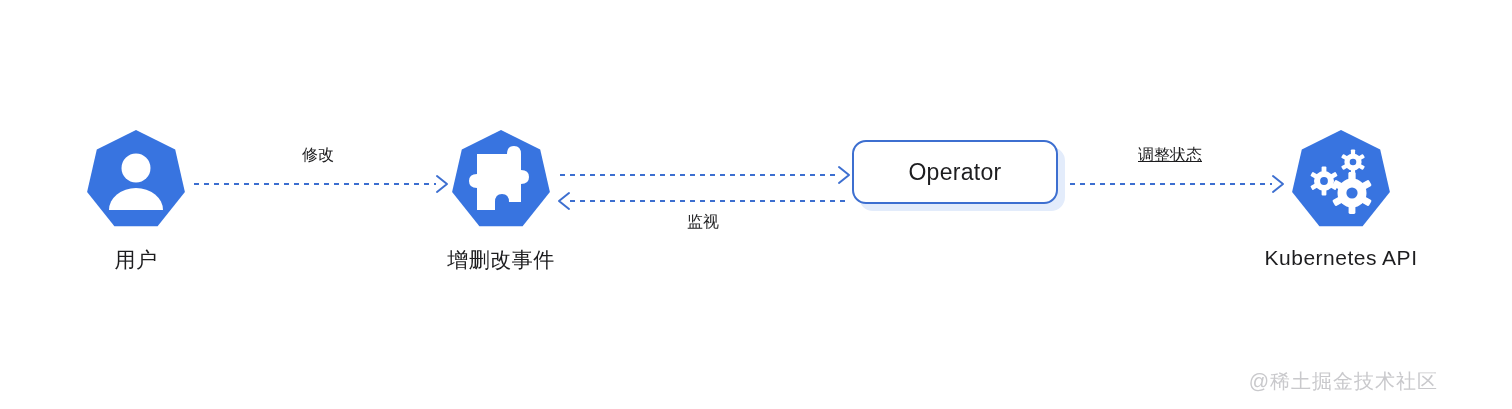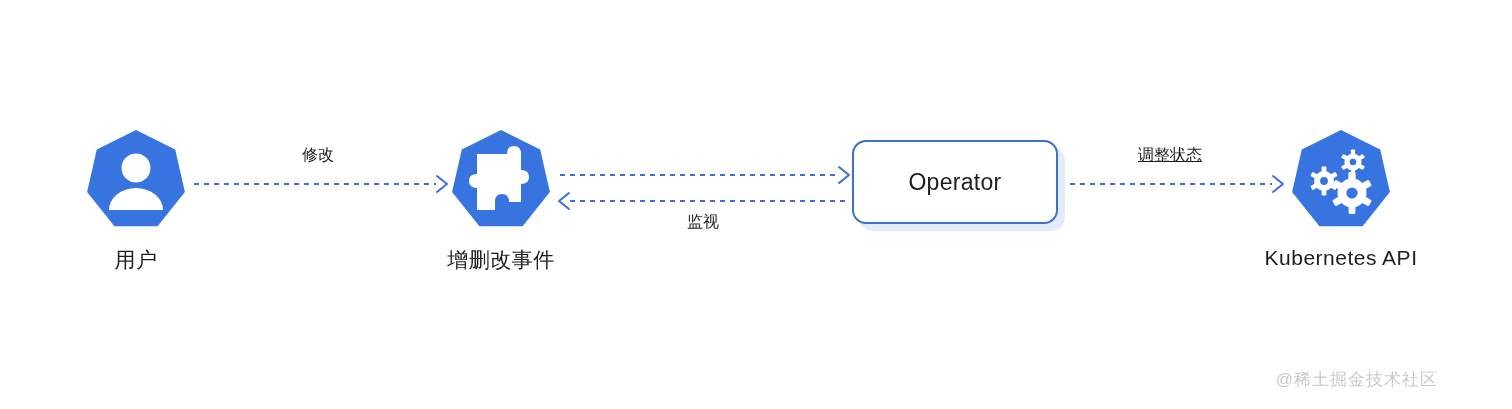--- a/index.html
+++ b/index.html
@@ -48,40 +48,40 @@
     font-size: 16px;
     color: #1d1d1f;
     white-space: nowrap;
     transform: translateX(-50%);
   }
   .op-box {
     position: absolute;
     left: 852px;
     top: 140px;
     width: 206px;
-    height: 84px;
+    height: 64px;
     box-sizing: border-box;
     border: 2px solid #3d6fd0;
     border-radius: 14px;
     background: #ffffff;
     box-shadow: 7px 7px 0 0 #e3ecfb;
     display: flex;
     align-items: center;
     justify-content: center;
   }
   .op-box-text {
     font-size: 23px;
     color: #1d1d1f;
     letter-spacing: 0.3px;
   }
   .watermark {
     position: absolute;
     right: 74px;
     top: 368px;
-    font-size: 17px;
+    font-size: 20px;
     color: #c9c9cc;
     white-space: nowrap;
     letter-spacing: 1px;
   }
   svg.edges {
     position: absolute;
     left: 0;
     top: 0;
     width: 1512px;
     height: 409px;

